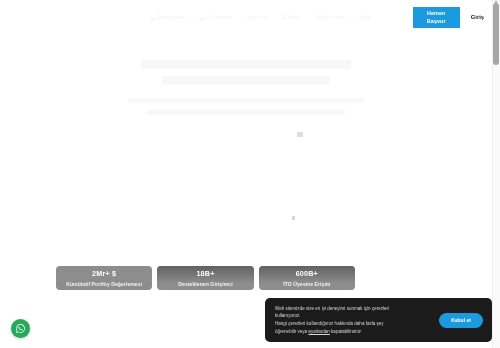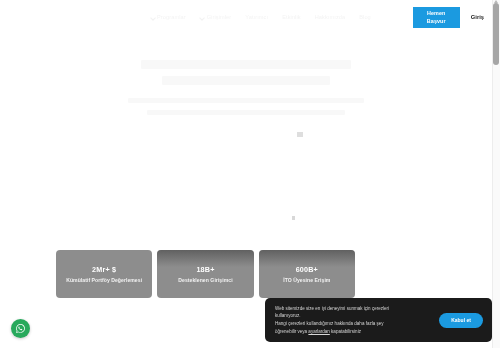--- a/index.html
+++ b/index.html
@@ -145,23 +145,23 @@
     top: 216px;
     width: 3px;
     height: 4px;
     background: #d8d8d8;
   }
 
   
   #stats {
     position: absolute;
     left: 56px;
-    top: 250px;
+    top: 266px;
     width: 299px;
-    height: 48px;
+    height: 24px;
     display: flex;
     gap: 5px;
   }
 
   .stat-card {
     flex: 1;
     background: #8d8d8d;
     border-radius: 4px;
     display: flex;
     flex-direction: column;

